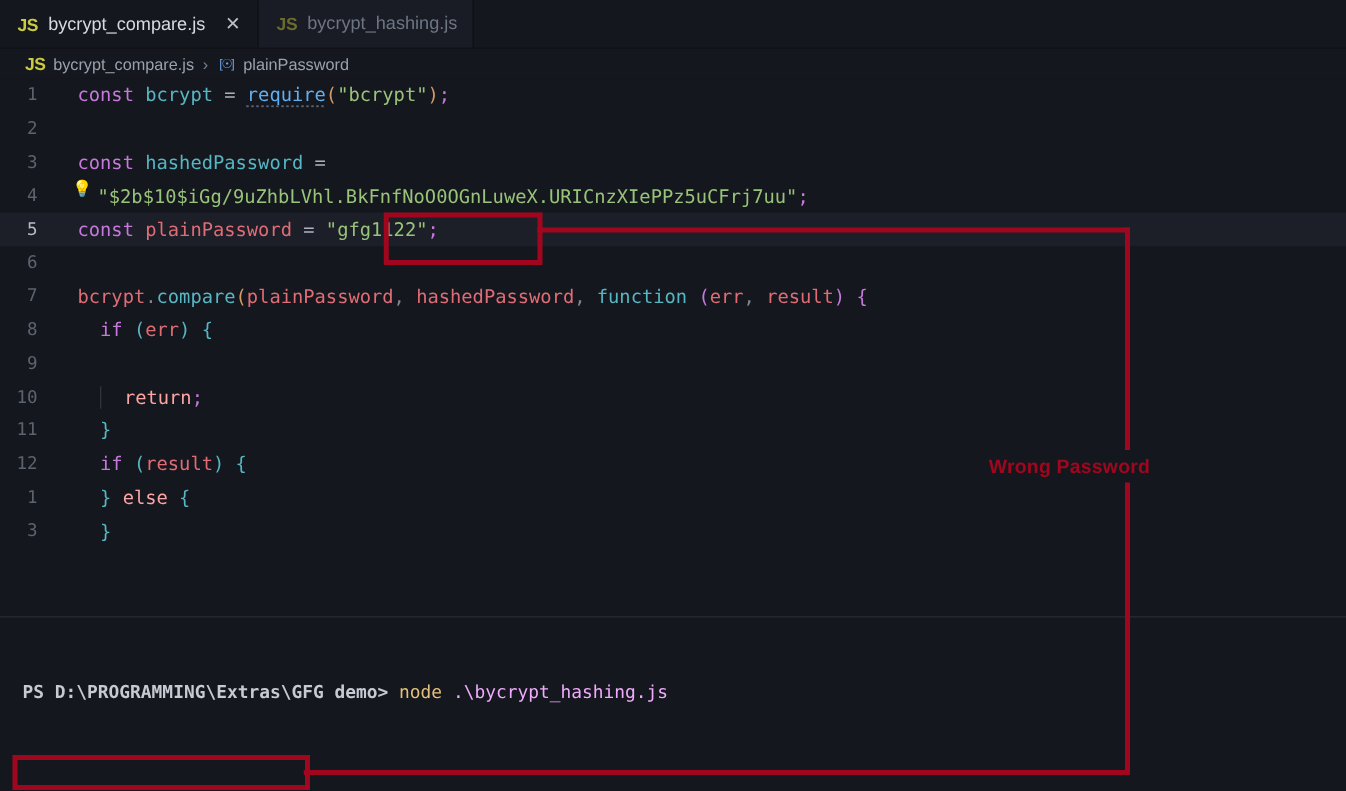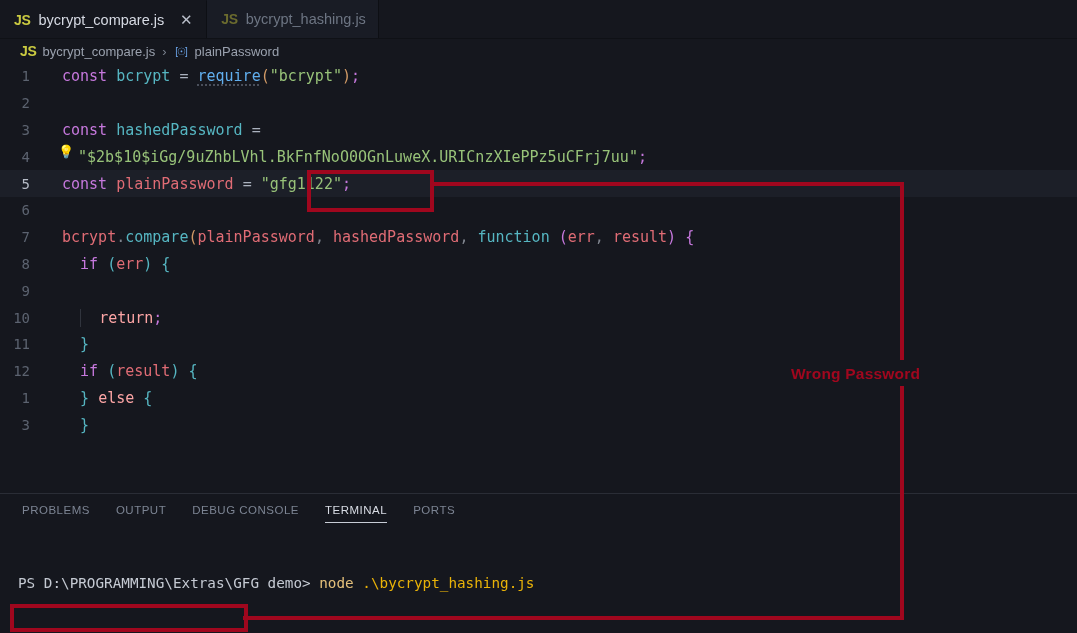--- a/index.html
+++ b/index.html
@@ -186,23 +186,23 @@
   }
   .term {
     font-family: "DejaVu Sans Mono", monospace;
     font-size: 14.3px;
     line-height: 20.6px;
     padding: 9px 0 0 18px;
     color: #ccd0d8;
     white-space: pre;
   }
   .term-line { height: 20.6px; }
-  .tm-path { color: #c5cad3; }
+  .tm-path { color: #c5cad3; font-weight: bold; }
   .tm-cmd  { color: #e5c07b; }
-  .tm-file { color: #eab308; }
+  .tm-file { color: #f0abfc; }
 
   
   .anno { position: absolute; pointer-events: none; }
   .anno-box {
     border: 4px solid #a0071e;
     box-sizing: border-box;
   }
   .anno-line {
     background: #a0071e;
   }
@@ -314,27 +314,20 @@
     </div>
 
     <div class="code-line">
       
       
     </div>
 
   </div>
 
   <div class="panel">
-    <div class="panel-tabs">
-      <div class="panel-tab">PROBLEMS</div>
-      <div class="panel-tab">OUTPUT</div>
-      <div class="panel-tab">DEBUG CONSOLE</div>
-      <div class="panel-tab active">TERMINAL</div>
-      <div class="panel-tab">PORTS</div>
-    </div>
 
     <div class="term">
       <div class="term-line"><span class="tm-path">PS D:\PROGRAMMING\Extras\GFG demo&gt;</span> <span class="tm-cmd">node</span> <span class="tm-file">.\bycrypt_hashing.js</span></div>
       
       
       
       
     </div>
   </div>
 

